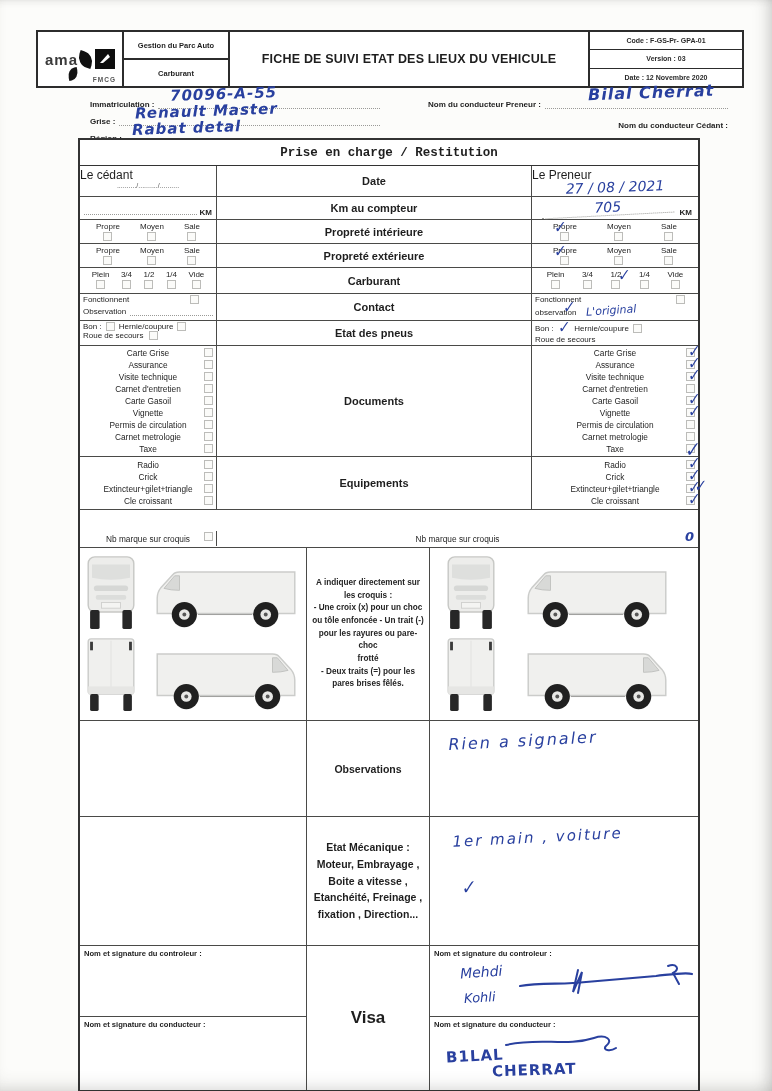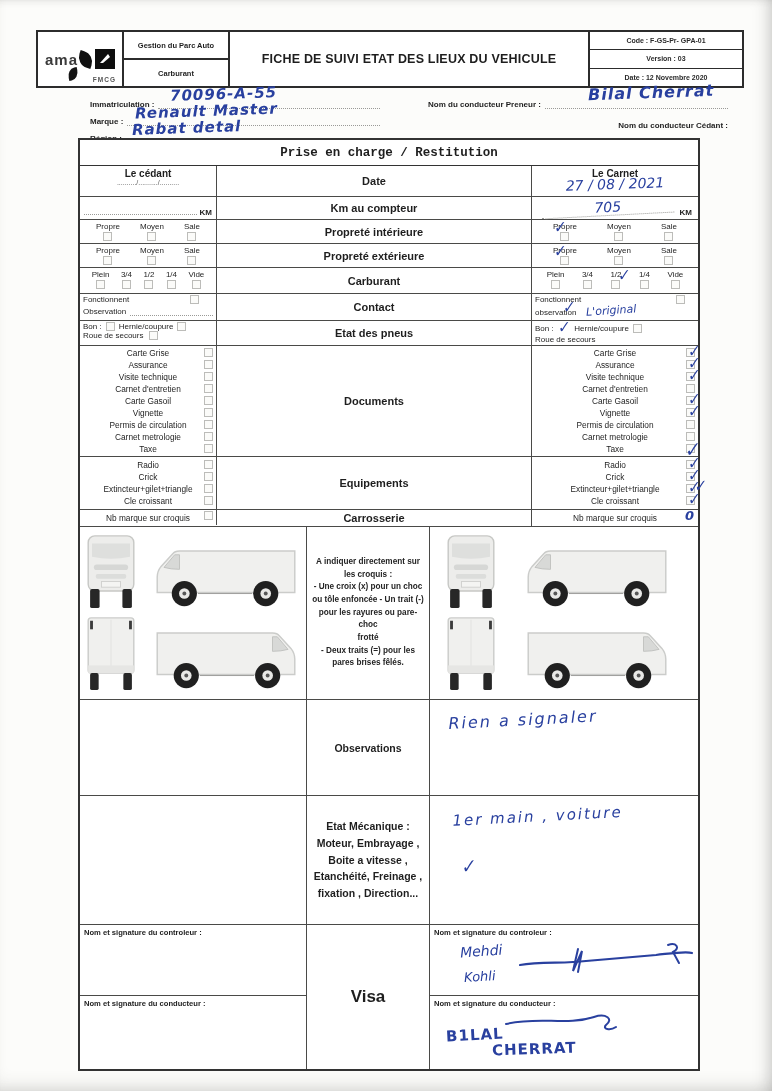--- a/index.html
+++ b/index.html
@@ -35,21 +35,21 @@
   .hw { font-family:"DejaVu Sans", sans-serif; font-style:italic; color:#29409f; }
   .fieldline .hw-val { position:absolute; left:80px; top:-7px; font-size:15px; letter-spacing:1px; transform:rotate(-2deg); white-space:nowrap; }
   .info-r .hw-val { left:160px; top:-9px; font-size:16px; }
   
   .frame { position:absolute; left:78px; top:138px; width:622px; border:2px solid #333; background:#fff; box-sizing:border-box; }
   .secbar { height:25px; display:flex; align-items:center; justify-content:center; font-size:12.5px; font-weight:bold; border-bottom:1.5px solid #333;font-family:Liberation Mono, monospace; }
   .frow { display:flex; border-bottom:1px solid #4a4a48; }
   .c1 { width:137px; border-right:1px solid #4a4a48; box-sizing:border-box; position:relative; }
   .c2 { width:315px; border-right:1px solid #4a4a48; box-sizing:border-box; display:flex; align-items:center; justify-content:center; font-weight:bold; font-size:11px; text-align:center; }
   .c3 { flex:1; position:relative; }
-  .colhead { font-size:10px; font-weight:bold; text-align:center; padding-top:2px; }
+  .colhead { font-size:12px; font-weight:normal; padding-top:2px; }
   .cb { display:inline-block; width:9px; height:9px; border:1px solid #bcbcb9; background:#fbfbf9; box-sizing:border-box; }
   .optrow { display:flex; justify-content:space-around; padding:2px 6px 1px 6px; }
   .optg { position:relative; display:flex; flex-direction:column; align-items:center; gap:1px; font-size:8px; }
   .hw-check { font-family:"DejaVu Sans",sans-serif; color:#29409f; font-weight:bold; font-size:15px; line-height:1; transform:rotate(-10deg) skewX(-12deg); }
   .optg .over { position:absolute; left:1px; top:-2px; }
   .smalltxt { font-size:8px; padding:1px 3px; }
   .chkrow { position:relative; height:12px; display:flex; align-items:center; justify-content:center; font-size:8.3px; }
   .chkrow .cb { position:absolute; right:3px; top:1px; }
   .chkrow .hw-check { position:absolute; right:-3px; top:-3px; }
   .dotline { border-bottom:1px dotted #9a9a97; }
@@ -95,21 +95,21 @@
     </div>
   </div>
 
   <div class="info-l">
     <div class="fieldline">
       <span>Immatriculation :</span>
       <span class="dots"></span>
       <span class="hw hw-val">70096-A-55</span>
     </div>
     <div class="fieldline">
-      <span>Marque :</span>
+      <span>Grise :</span>
       <span class="dots"></span>
       <span class="hw hw-val" style="left:45px;">Renault Master</span>
     </div>
     <div class="fieldline">
       <span>Région :</span>
       <span class="dots"></span>
       <span class="hw hw-val" style="left:42px;">Rabat detal</span>
     </div>
   </div>
   <div class="info-r">
@@ -127,21 +127,21 @@
   <div class="frame">
     <div class="secbar">Prise en charge / Restitution</div>
 
     <div class="frow" style="height:30px;">
       <div class="c1">
         <div class="colhead">Le cédant</div>
         <div style="font-size:7px; text-align:center; color:#555;">........../........../..........</div>
       </div>
       <div class="c2">Date</div>
       <div class="c3">
-        <div class="colhead">Le Carnet</div>
+        <div class="colhead">Le Preneur</div>
         <div class="hw bignum" style="text-align:center; transform:rotate(-2deg); margin-top:-3px;">27 / 08 / 2021</div>
       </div>
     </div>
 
     <div class="frow" style="height:22px;">
       <div class="c1" style="display:flex; align-items:flex-end; padding:0 4px 2px 4px;">
         <span class="dots" style="margin:0 3px 2px 0;"></span>
         <span style="font-size:8px; font-weight:bold;">KM</span>
       </div>
       <div class="c2">Km au compteur</div>
@@ -444,26 +444,25 @@
             <span class="hw-check" style="letter-spacing:-6px;">✓✓</span>
           </div>
         <div class="chkrow">
             <span>Cle croissant</span>
             <span class="cb"></span>
             <span class="hw-check">✓</span>
           </div>
       </div>
     </div>
 
-    <div class="frow" style="height:16px;">
+    <div class="frow" style="height:16px;margin-top:21px;">
       <div class="c1 chkrow" style="height:15px;">
           <span>Nb marque sur croquis</span>
           <span class="cb"></span>
         </div>
-      <div class="c2">Carrosserie</div>
       <div class="c3 chkrow" style="height:15px;">
           <span>Nb marque sur croquis</span>
           <span class="hw" style="position:absolute; right:4px; top:-2px; font-size:13px; font-weight:bold;">0</span>
         </div>
     </div>
 
     <div class="frow" style="height:172px;">
       <div class="g1 sketchcell">
         <div class="sketchrow">
           <svg width="50" height="76" viewBox="0 0 52 80">

